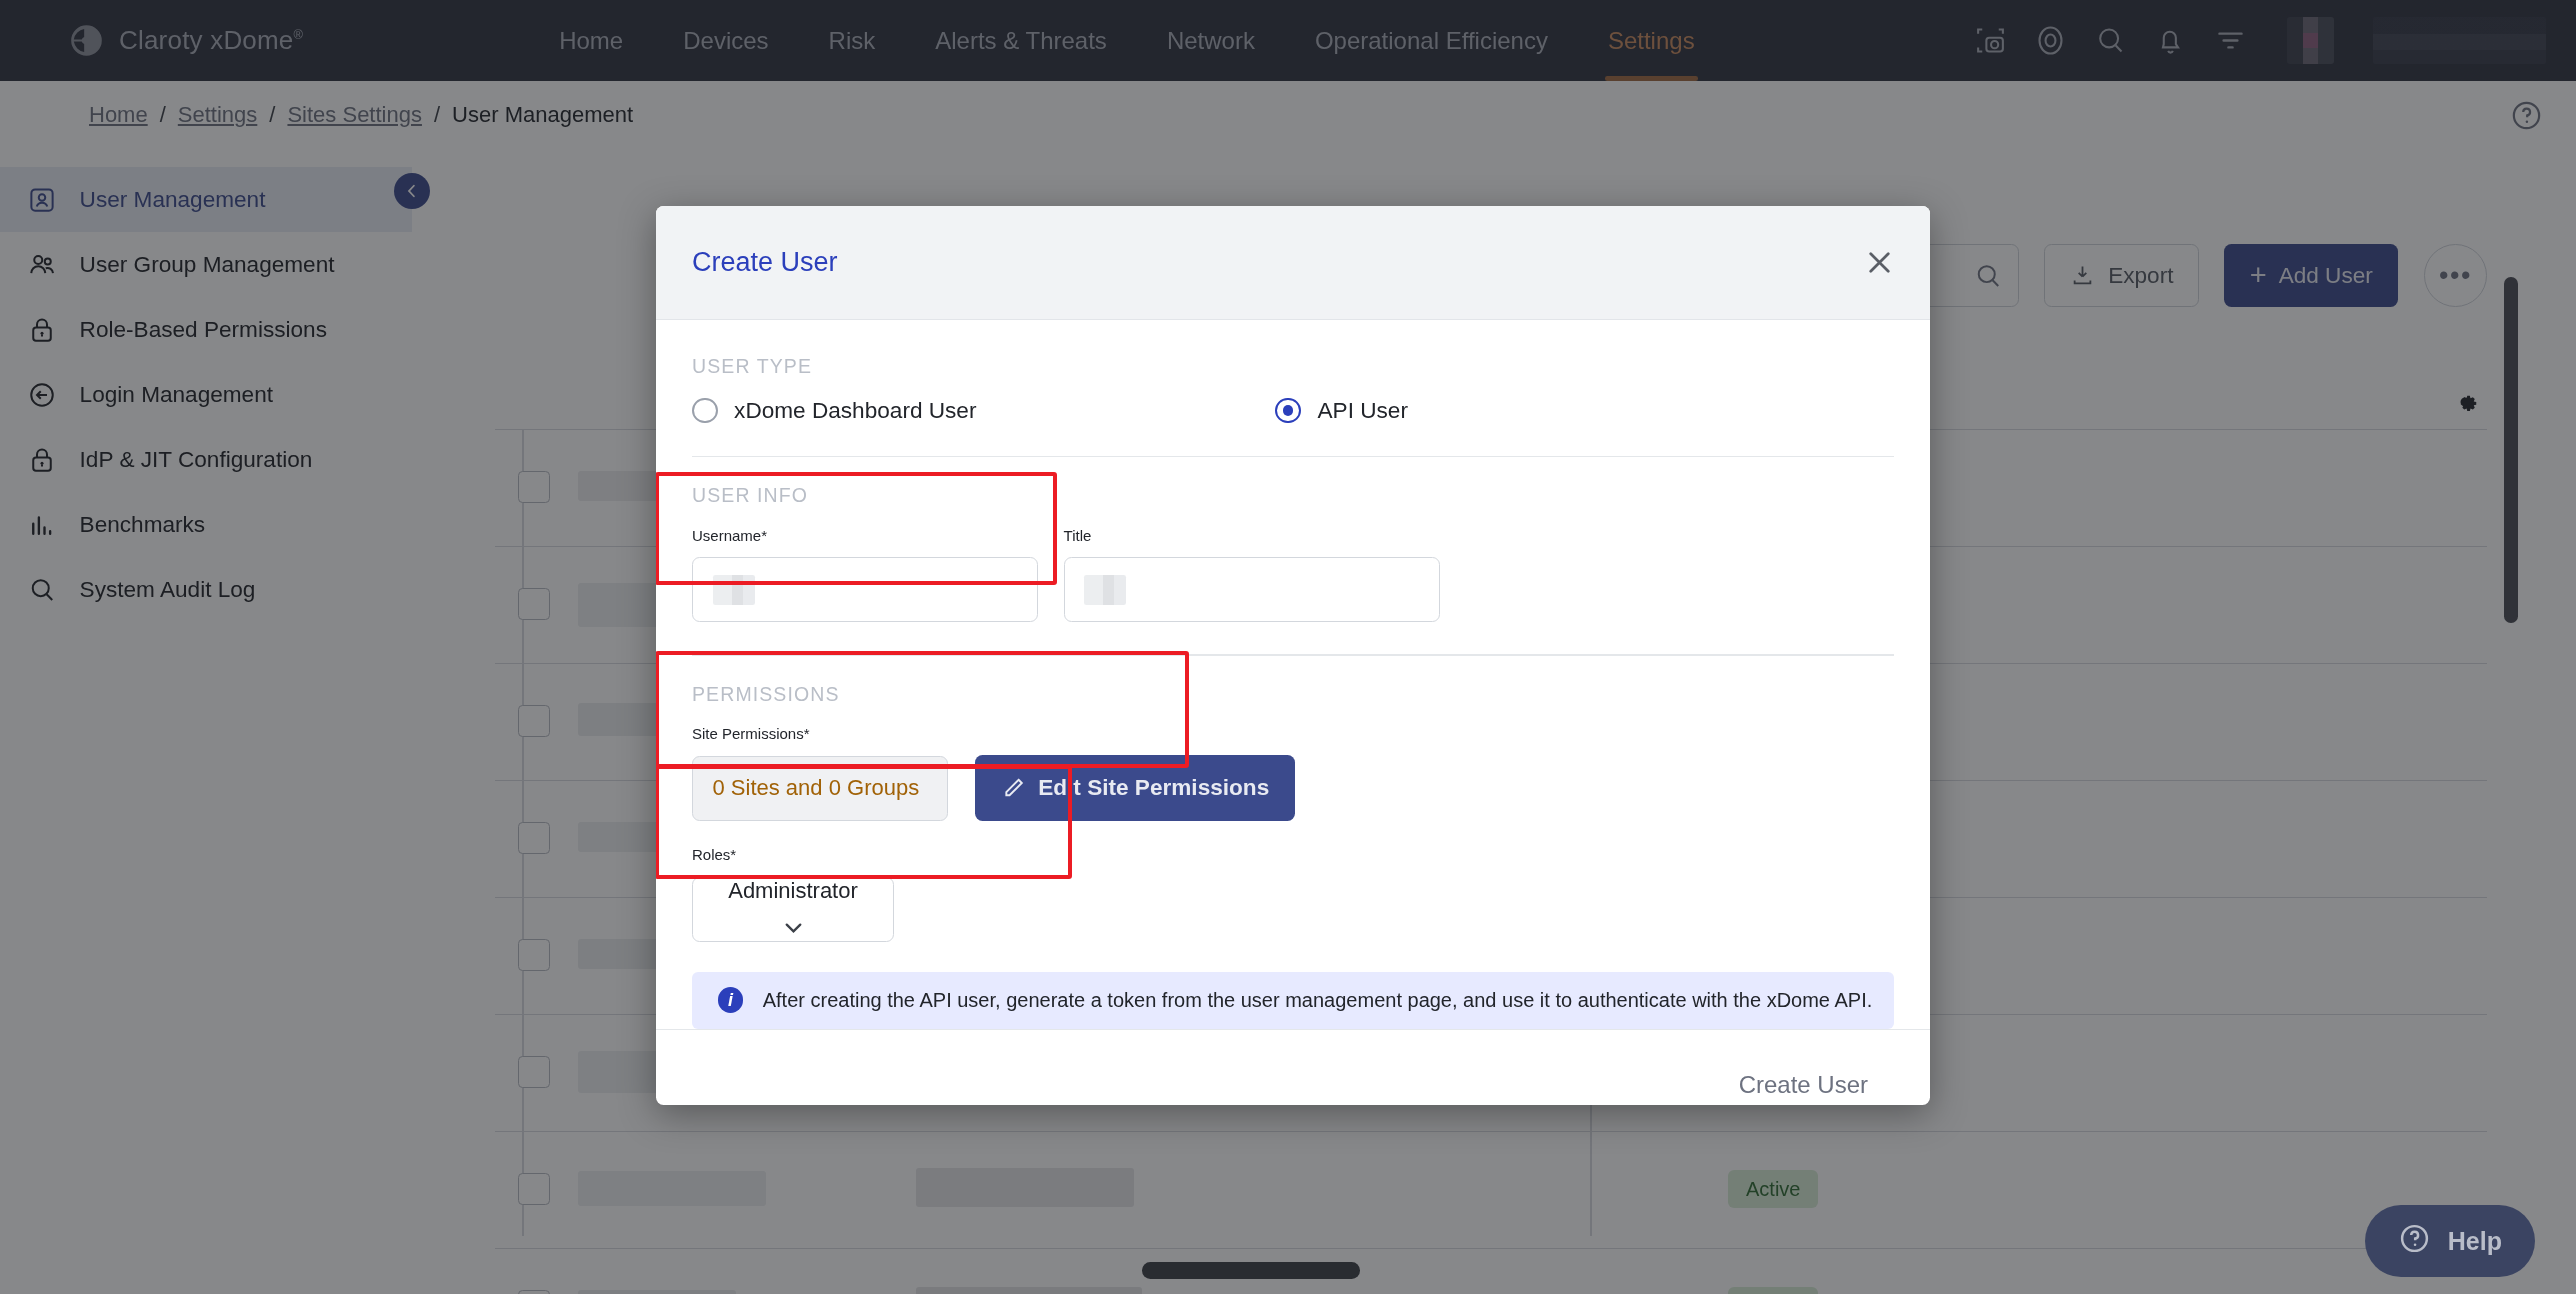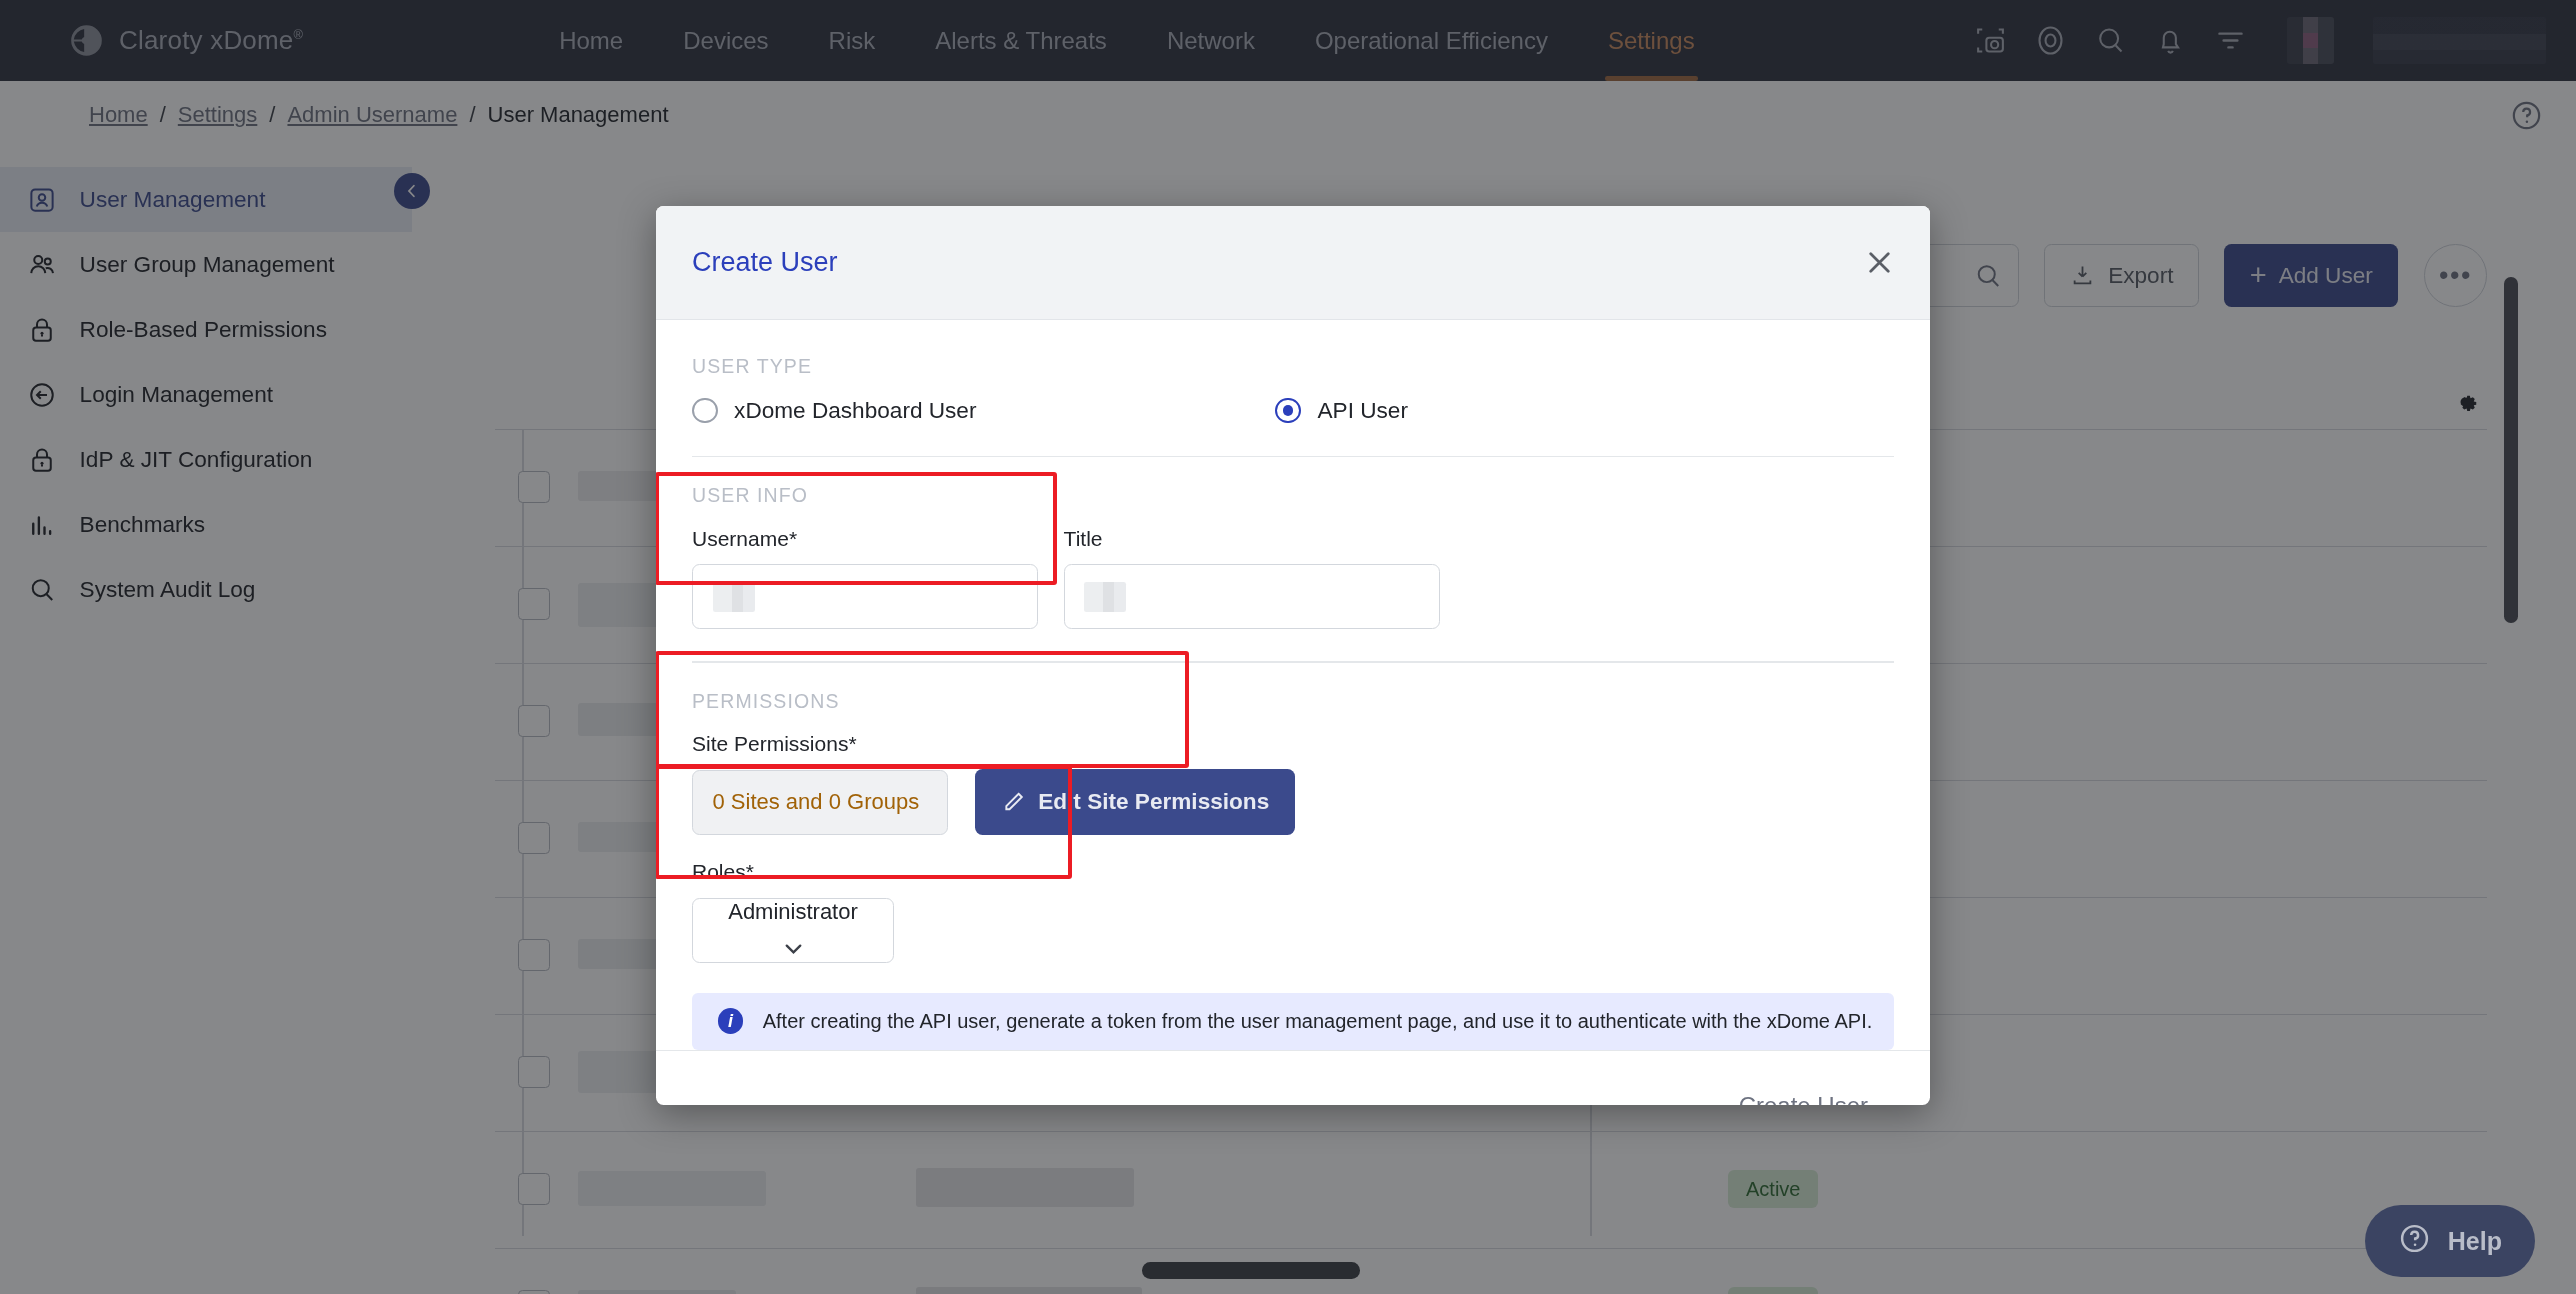--- a/index.html
+++ b/index.html
@@ -123,21 +123,21 @@
   .radio-row { display: flex; align-items: center; }
   .radio { display: flex; align-items: center; gap: 16.5px; cursor: pointer; }
   .radio .dot { width: 25.6px; height: 25.6px; border-radius: 50%; border: 2.3px solid #9aa0ab;
     background: #fff; flex: 0 0 auto; position: relative; }
   .radio.on .dot { border-color: #2b3fbb; }
   .radio.on .dot::after { content: ""; position: absolute; left: 5.3px; top: 5.3px; width: 10.5px; height: 10.5px;
     border-radius: 50%; background: #2b3fbb; }
   .radio .rlabel { font-size: 22.6px; color: #22252b; white-space: nowrap; }
   .radio-2 { margin-left: 299px; }
   .divider { height: 1.5px; background: #e4e7ea; margin: 32px 0 27px 0; }
-  .field-label { font-size: 21px; color: #22252b; margin-bottom: 13.5px; white-space: nowrap; }
+  .field-label { font-size: 15px; color: #22252b; margin-bottom: 13.5px; white-space: nowrap; }
   .req { color: #22252b; }
   .input {
     height: 65px; border: 1.5px solid #d3d7dd; border-radius: 7.5px; background: #fff;
     display: flex; align-items: center; padding: 0 19.5px; font-size: 22px; color: #22252b; cursor: text;
   }
   .input.disabled { background: #f0f1f3; color: #a16207; }
   .input .ghost { width: 42px; height: 30px; border-radius: 2.3px;
     background: linear-gradient(90deg,#eceef0 0 46%,#dfe1e4 46% 72%,#e9ebee 72% 100%); }
   .select { height: 65px; border: 1.5px solid #d3d7dd; border-radius: 7.5px; background: #fff;
     display: flex; align-items: center; justify-content: space-between; padding: 0 19.5px;
@@ -225,21 +225,21 @@
       <span class="username-blur"></span>
     </div>
   </div>
 
   <div class="crumbbar">
     <div class="crumbs">
       <span class="crumb-link">Home</span>
       <span class="crumb-sep">/</span>
       <span class="crumb-link">Settings</span>
       <span class="crumb-sep">/</span>
-      <span class="crumb-link">Admin Username</span>
+      <span class="crumb-link">Sites Settings</span>
       <span class="crumb-sep">/</span>
       <span class="crumb-current">User Management</span>
     </div>
     <span class="help-round">
       <svg viewBox="0 0 24 24" fill="none" stroke="currentColor" stroke-width="1.6">
         <circle cx="12" cy="12" r="9.2"></circle>
           <path d="M9.6 9.4a2.5 2.5 0 1 1 2.9 2.5v1.4"></path>
           <circle cx="12.3" cy="16.6" r=".9" fill="currentColor" stroke="none"></circle>
       </svg>
     </span>

